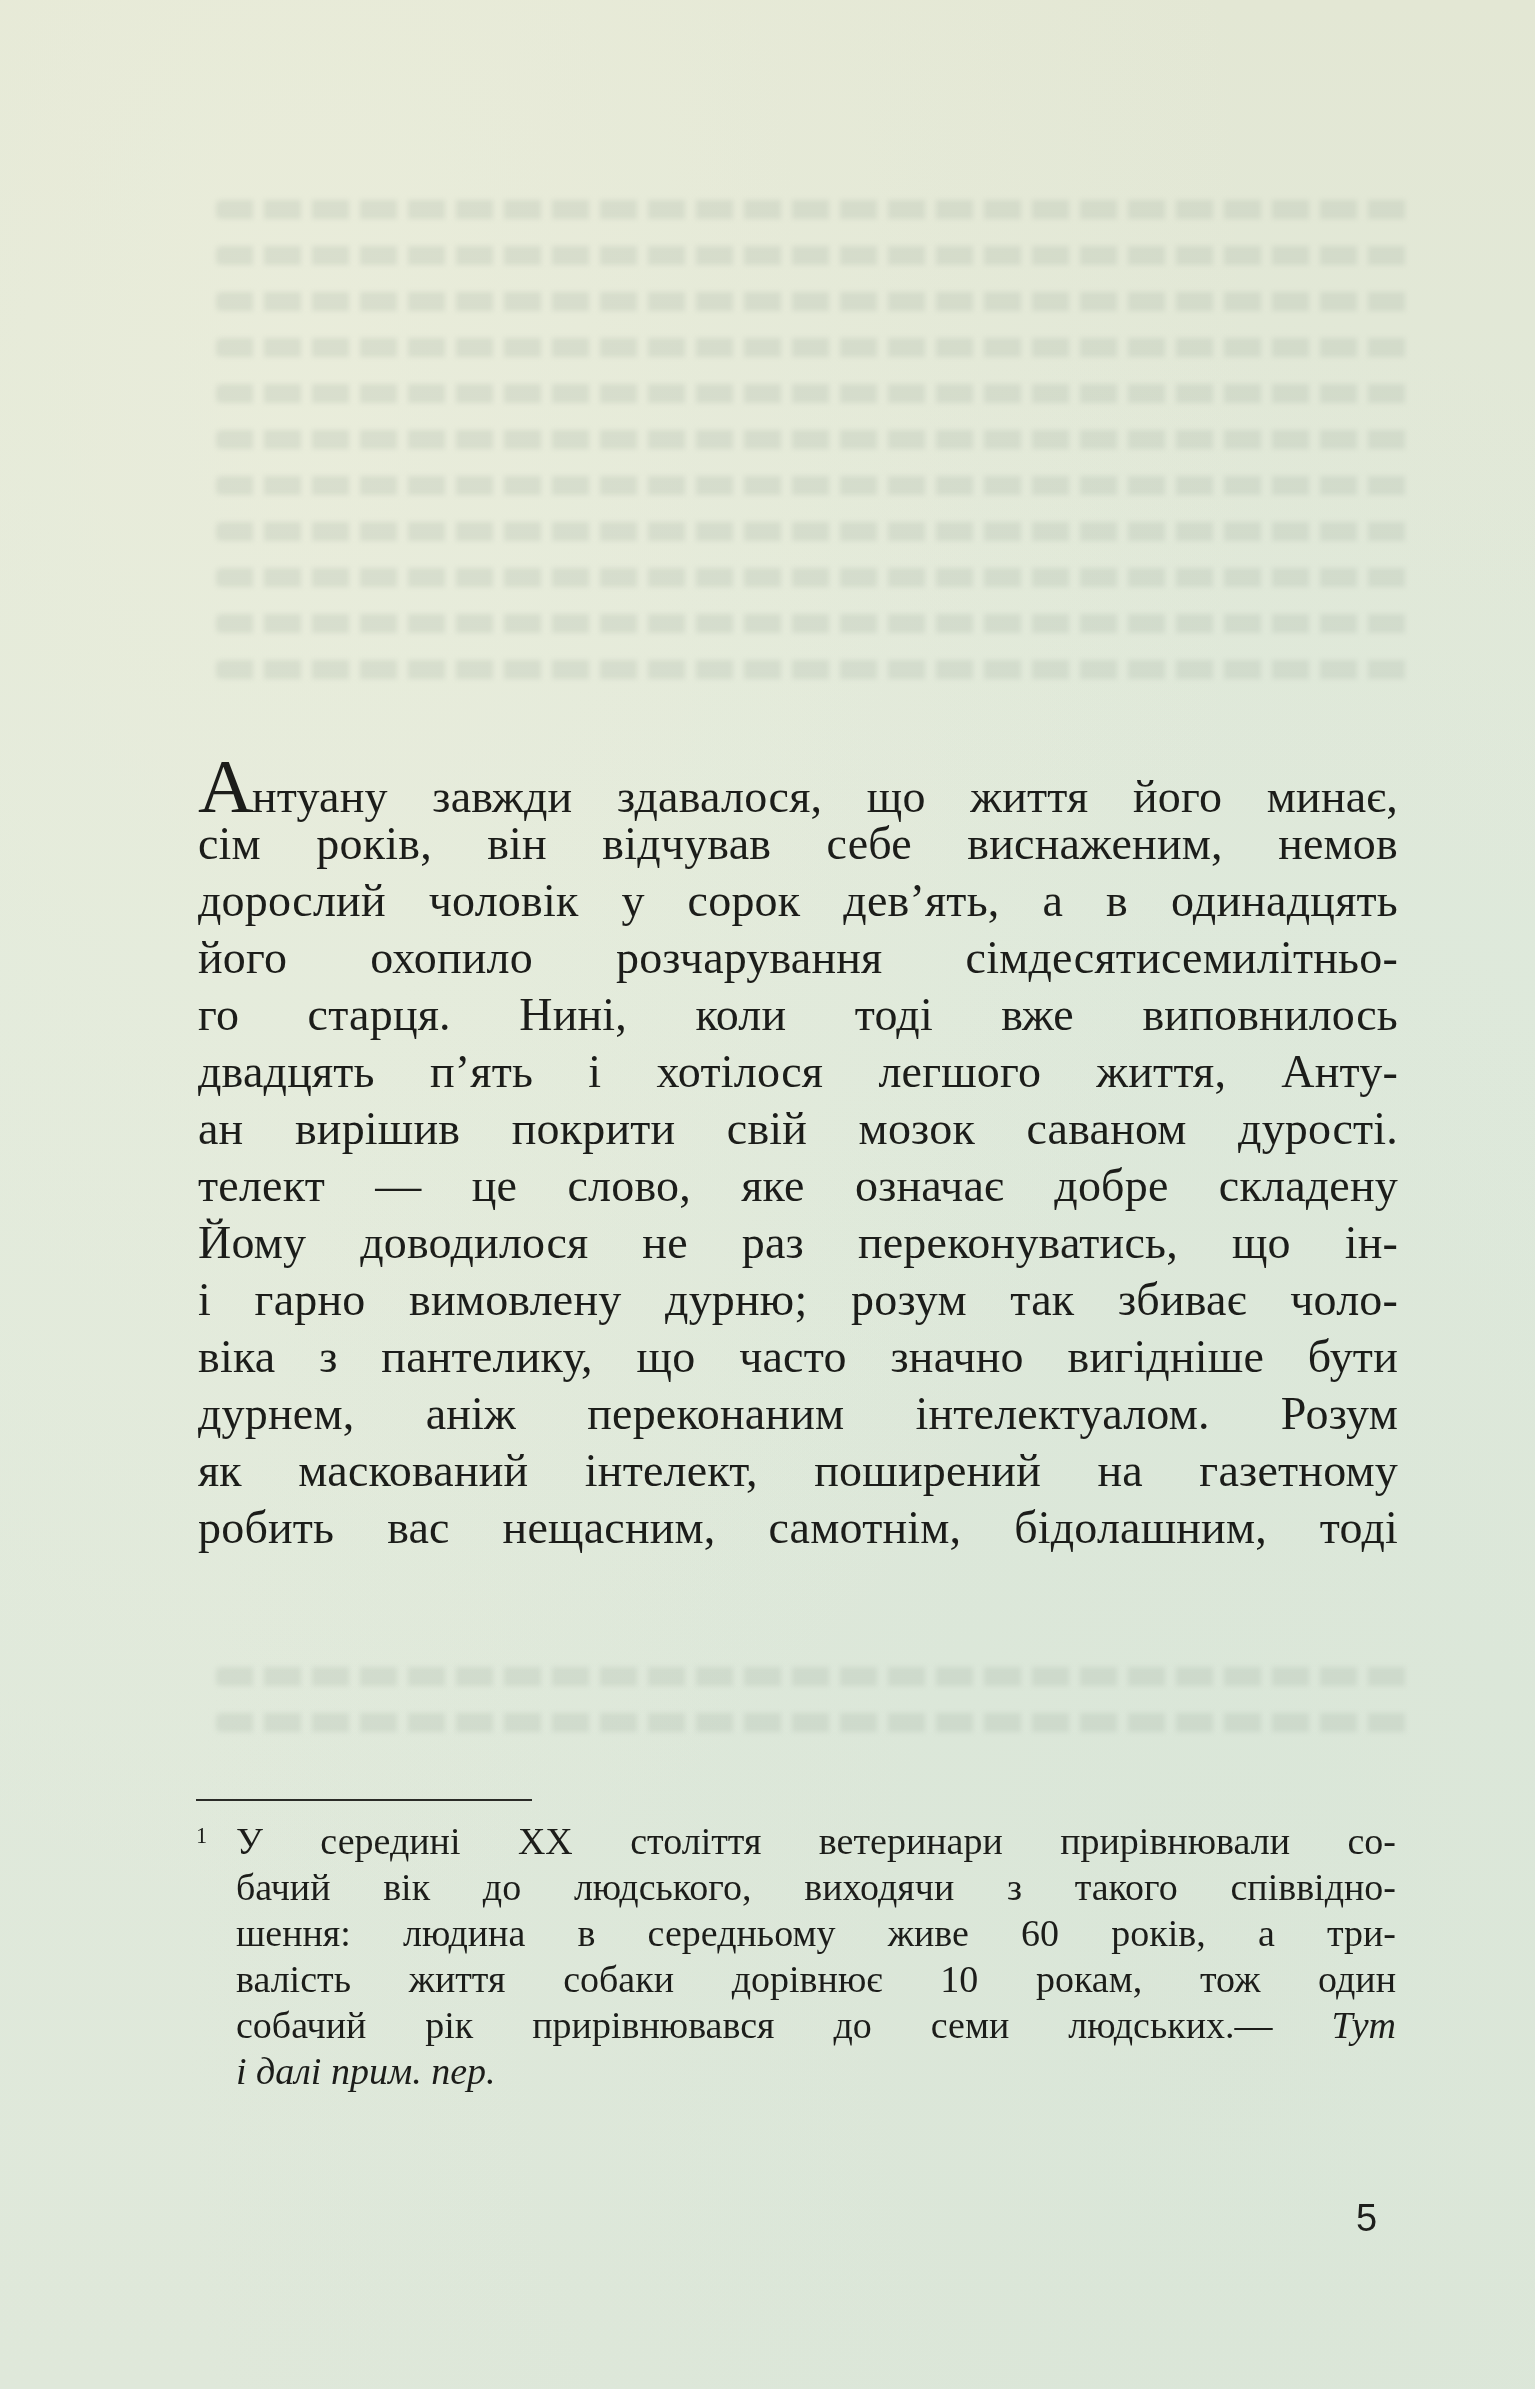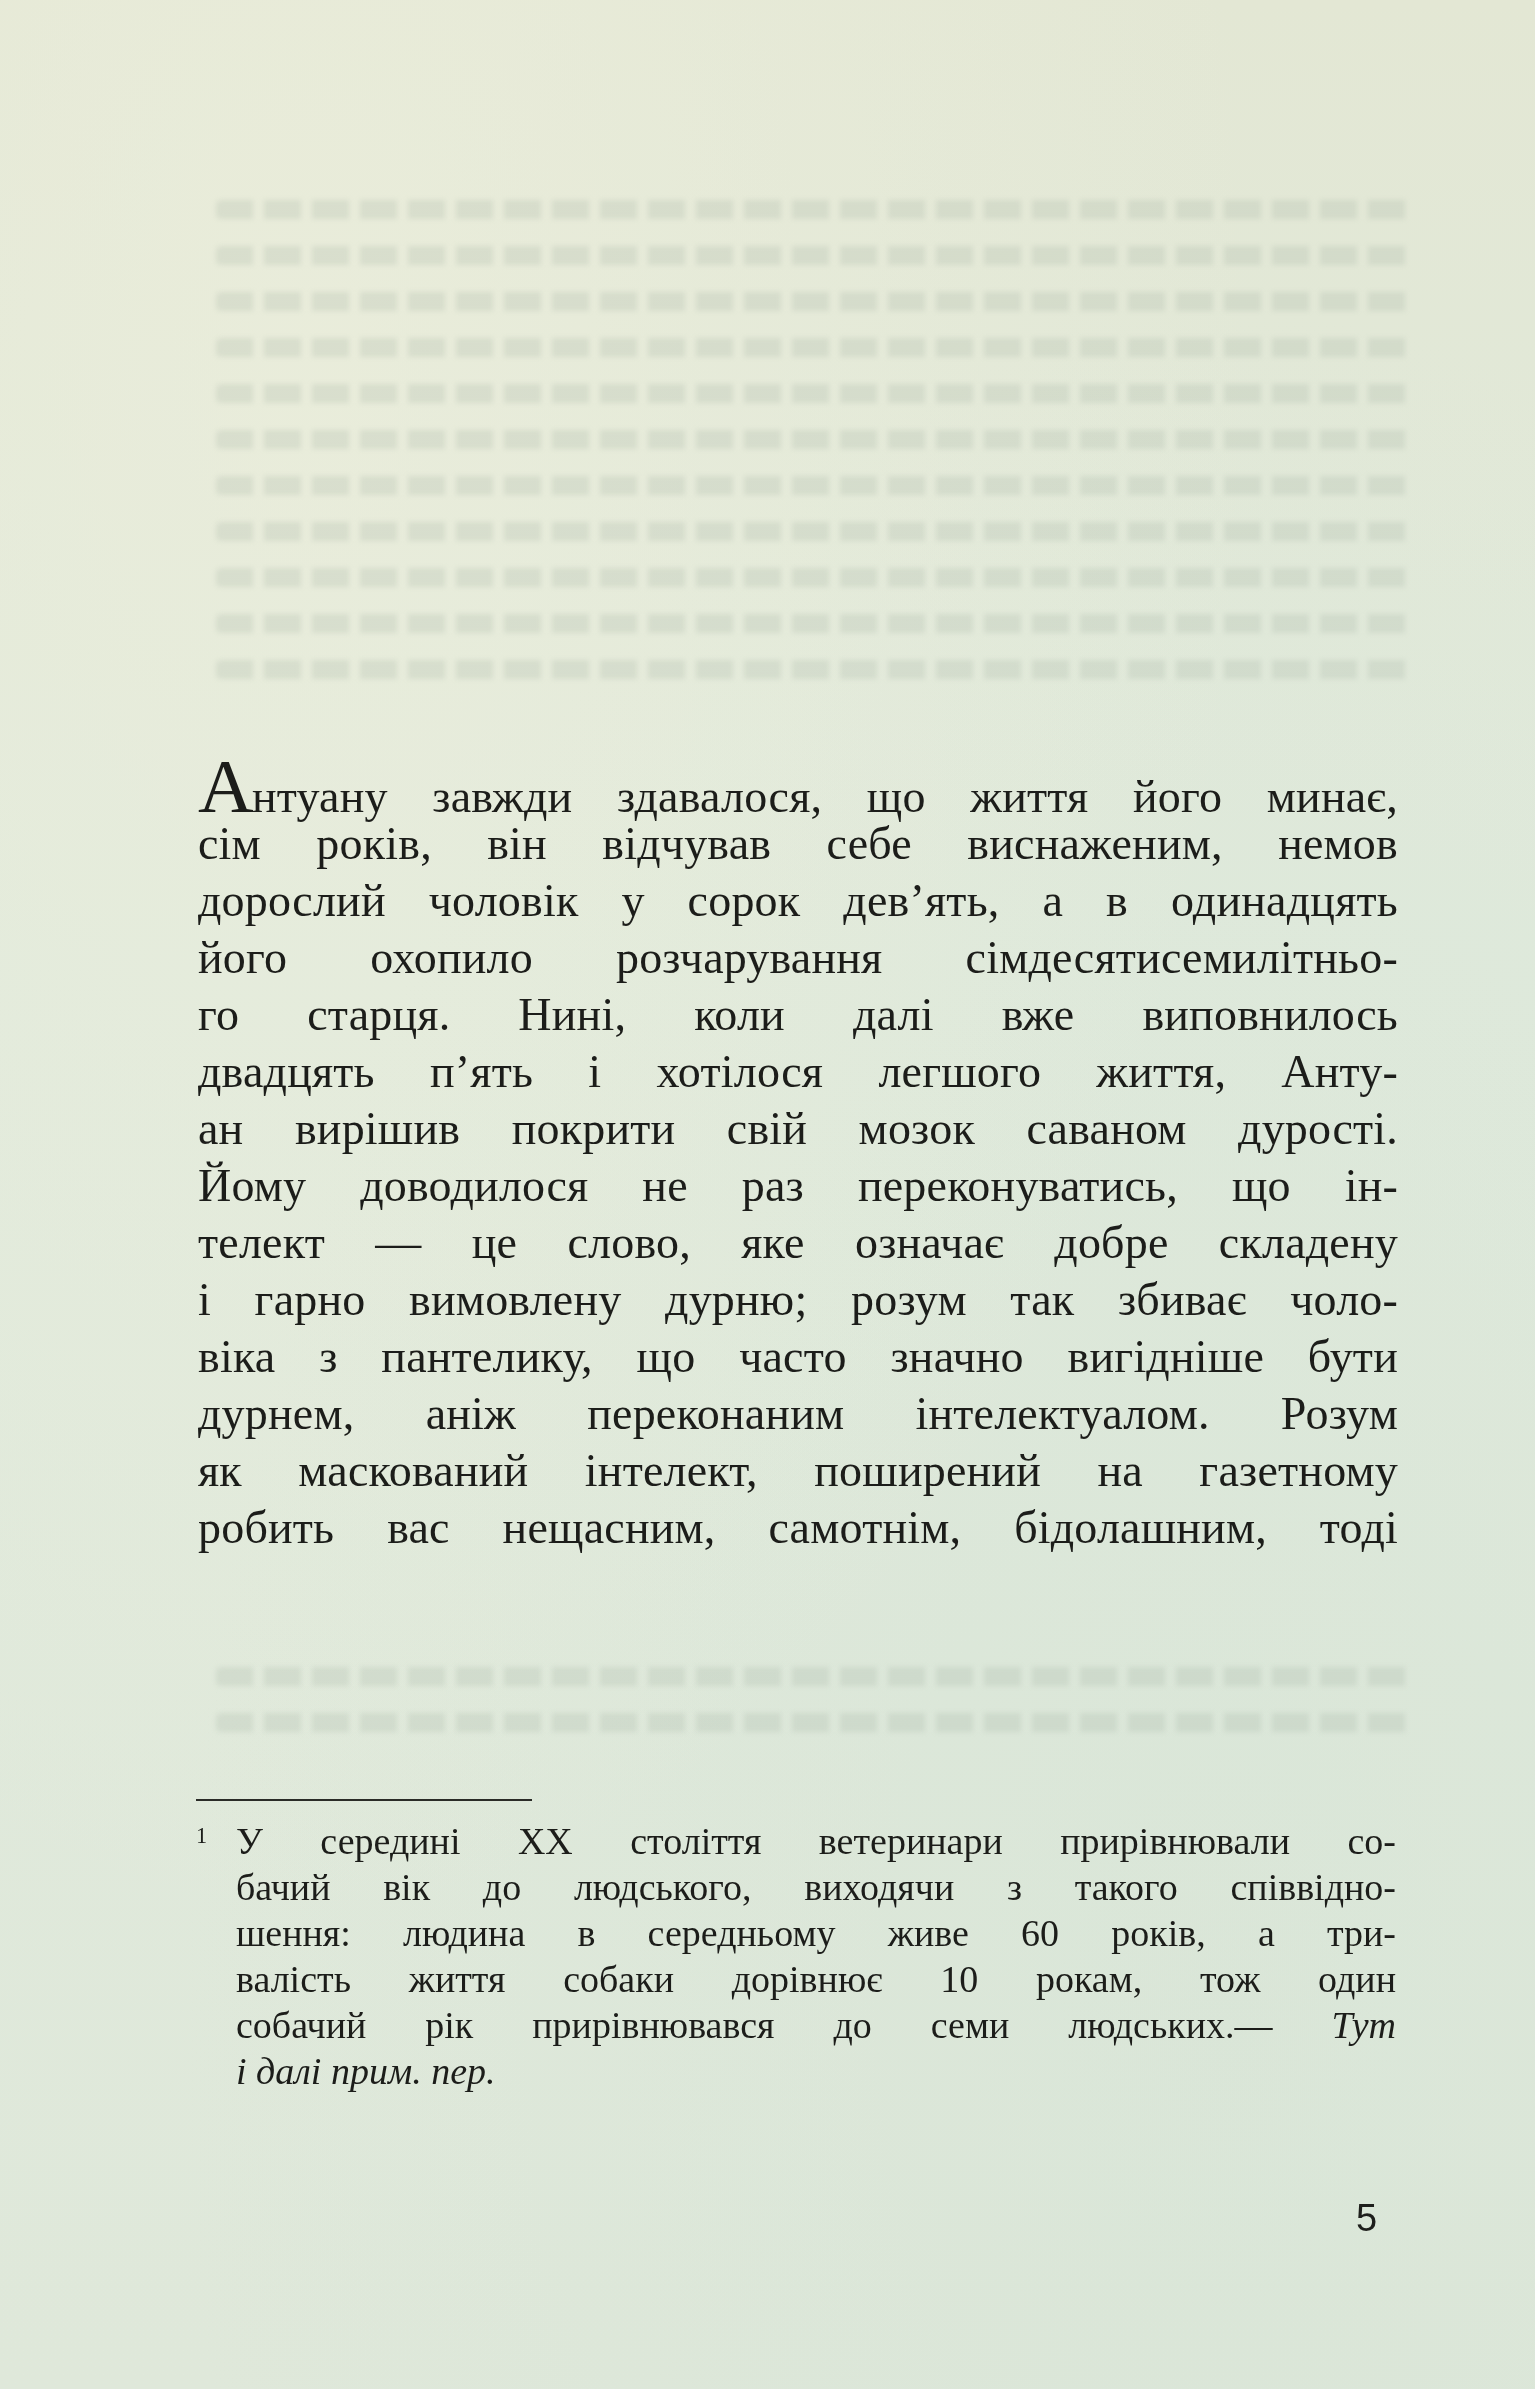--- a/index.html
+++ b/index.html
@@ -142,25 +142,25 @@
   <div class="bleed-lower">
     <div class="bleed-line"></div>
     <div class="bleed-line"></div>
   </div>
 
   <div class="body-text">
     <span class="line"><span class="dropcap">А</span><span>нтуану завжди здавалося, що життя його минає,</span></span>
     <span class="line">сім років, він відчував себе виснаженим, немов</span>
     <span class="line">дорослий чоловік у сорок дев’ять, а в одинадцять</span>
     <span class="line">його охопило розчарування сімдесятисемилітньо-</span>
-    <span class="line">го старця. Нині, коли далі вже виповнилось</span>
+    <span class="line">го старця. Нині, коли тоді вже виповнилось</span>
     <span class="line">двадцять п’ять і хотілося легшого життя, Анту-</span>
     <span class="line">ан вирішив покрити свій мозок саваном дурості.</span>
+    <span class="line">телект — це слово, яке означає добре складену</span>
     <span class="line">Йому доводилося не раз переконуватись, що ін-</span>
-    <span class="line">телект — це слово, яке означає добре складену</span>
     <span class="line">і гарно вимовлену дурню; розум так збиває чоло-</span>
     <span class="line">віка з пантелику, що часто значно вигідніше бути</span>
     <span class="line">дурнем, аніж переконаним інтелектуалом. Розум</span>
     <span class="line">як маскований інтелект, поширений на газетному</span>
     <span class="line">робить вас нещасним, самотнім, бідолашним, тоді</span>
   </div>
 
   <div class="rule"></div>
 
   <div class="footnote">

